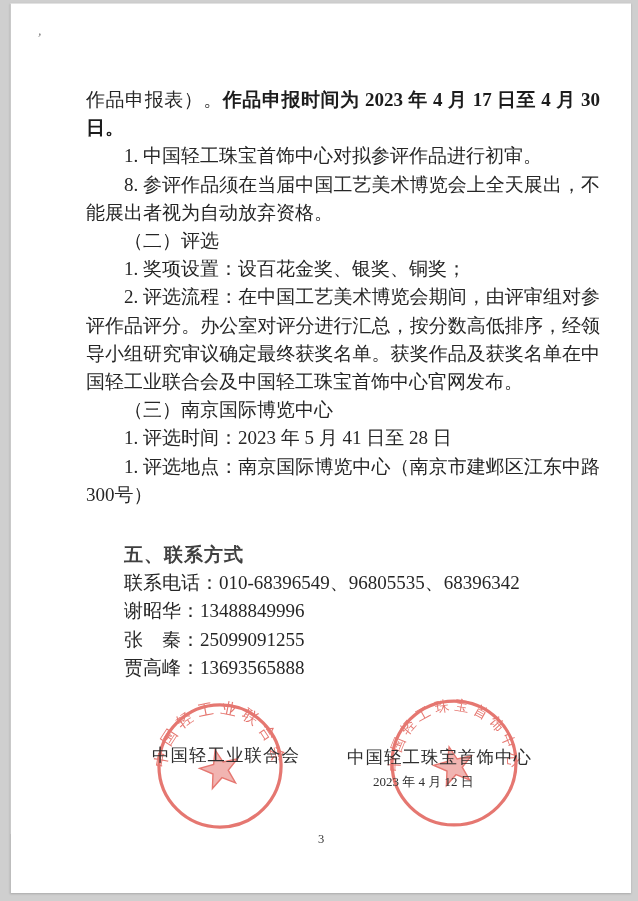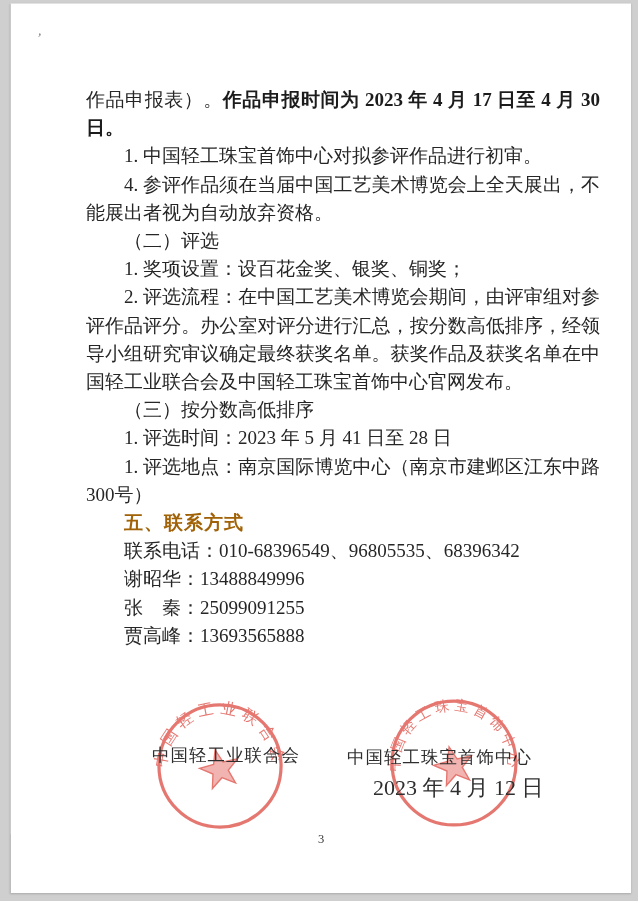--- a/index.html
+++ b/index.html
@@ -34,45 +34,46 @@
     line-height: 28.2px;
     color: #262626;
     text-align: justify;
   }
   .para { text-indent: 2em; margin: 0; }
   .para.no-indent { text-indent: 0; }
   .bold-seg { font-weight: bold; color: #1c1c1c; }
   .contact-heading {
     font-family: "Liberation Sans", "DejaVu Sans", sans-serif;
     font-weight: bold;
-    color: #a16207;
+    color: #404040;
     padding-left: 2em;
     text-indent: 0;
     letter-spacing: 1px;
+    margin-top: 32px;
   }
   .contact-line { padding-left: 2em; text-indent: 0; }
   .seal {
     position: absolute;
     opacity: 0.82;
   }
   .seal-1 { left: 135px; top: 688px; }
   .seal-2 { left: 365px; top: 685px; }
   .signature-name {
     position: absolute;
     font-size: 17.5px;
     color: #2e2e2e;
     letter-spacing: 1px;
     white-space: nowrap;
   }
   .sig-name-1 { left: 141px; top: 739px; }
   .sig-name-2 { left: 336px; top: 741px; }
   .sig-date {
     position: absolute;
     left: 362px; top: 769px;
-    font-size: 22px;
+    font-size: 13px;
     color: #2e2e2e;
     white-space: nowrap;
   }
   .page-number {
     position: absolute;
     left: 0; right: 0;
     top: 828px;
     text-align: center;
     font-size: 12.5px;
     color: #333;
@@ -87,25 +88,25 @@
 </head>
 <body>
 
 <div class="scan-page">
 
   <span class="stray-mark">’</span>
 
   <div class="doc-content">
     <p class="para no-indent"><span>作品申报表）。</span><span class="bold-seg">作品申报时间为 2023 年 4 月 17 日至 4 月 30 日。</span></p>
     <p class="para">1. 中国轻工珠宝首饰中心对拟参评作品进行初审。</p>
-    <p class="para">4. 参评作品须在当届中国工艺美术博览会上全天展出，不能展出者视为自动放弃资格。</p>
+    <p class="para">8. 参评作品须在当届中国工艺美术博览会上全天展出，不能展出者视为自动放弃资格。</p>
     <p class="para">（二）评选</p>
     <p class="para">1. 奖项设置：设百花金奖、银奖、铜奖；</p>
     <p class="para">2. 评选流程：在中国工艺美术博览会期间，由评审组对参评作品评分。办公室对评分进行汇总，按分数高低排序，经领导小组研究审议确定最终获奖名单。获奖作品及获奖名单在中国轻工业联合会及中国轻工珠宝首饰中心官网发布。</p>
-    <p class="para">（三）按分数高低排序</p>
+    <p class="para">（三）南京国际博览中心</p>
     <p class="para">1. 评选时间：2023 年 5 月 41 日至 28 日</p>
     <p class="para">1. 评选地点：南京国际博览中心（南京市建邺区江东中路300号）</p>
     <p class="para contact-heading">五、联系方式</p>
     <p class="para contact-line">联系电话：010-68396549、96805535、68396342</p>
     <p class="para contact-line">谢昭华：13488849996</p>
     <p class="para contact-line">张　秦：25099091255</p>
     <p class="para contact-line">贾高峰：13693565888</p>
   </div>
 
   <svg class="seal seal-1" width="148" height="148" viewBox="0 0 160 160">

